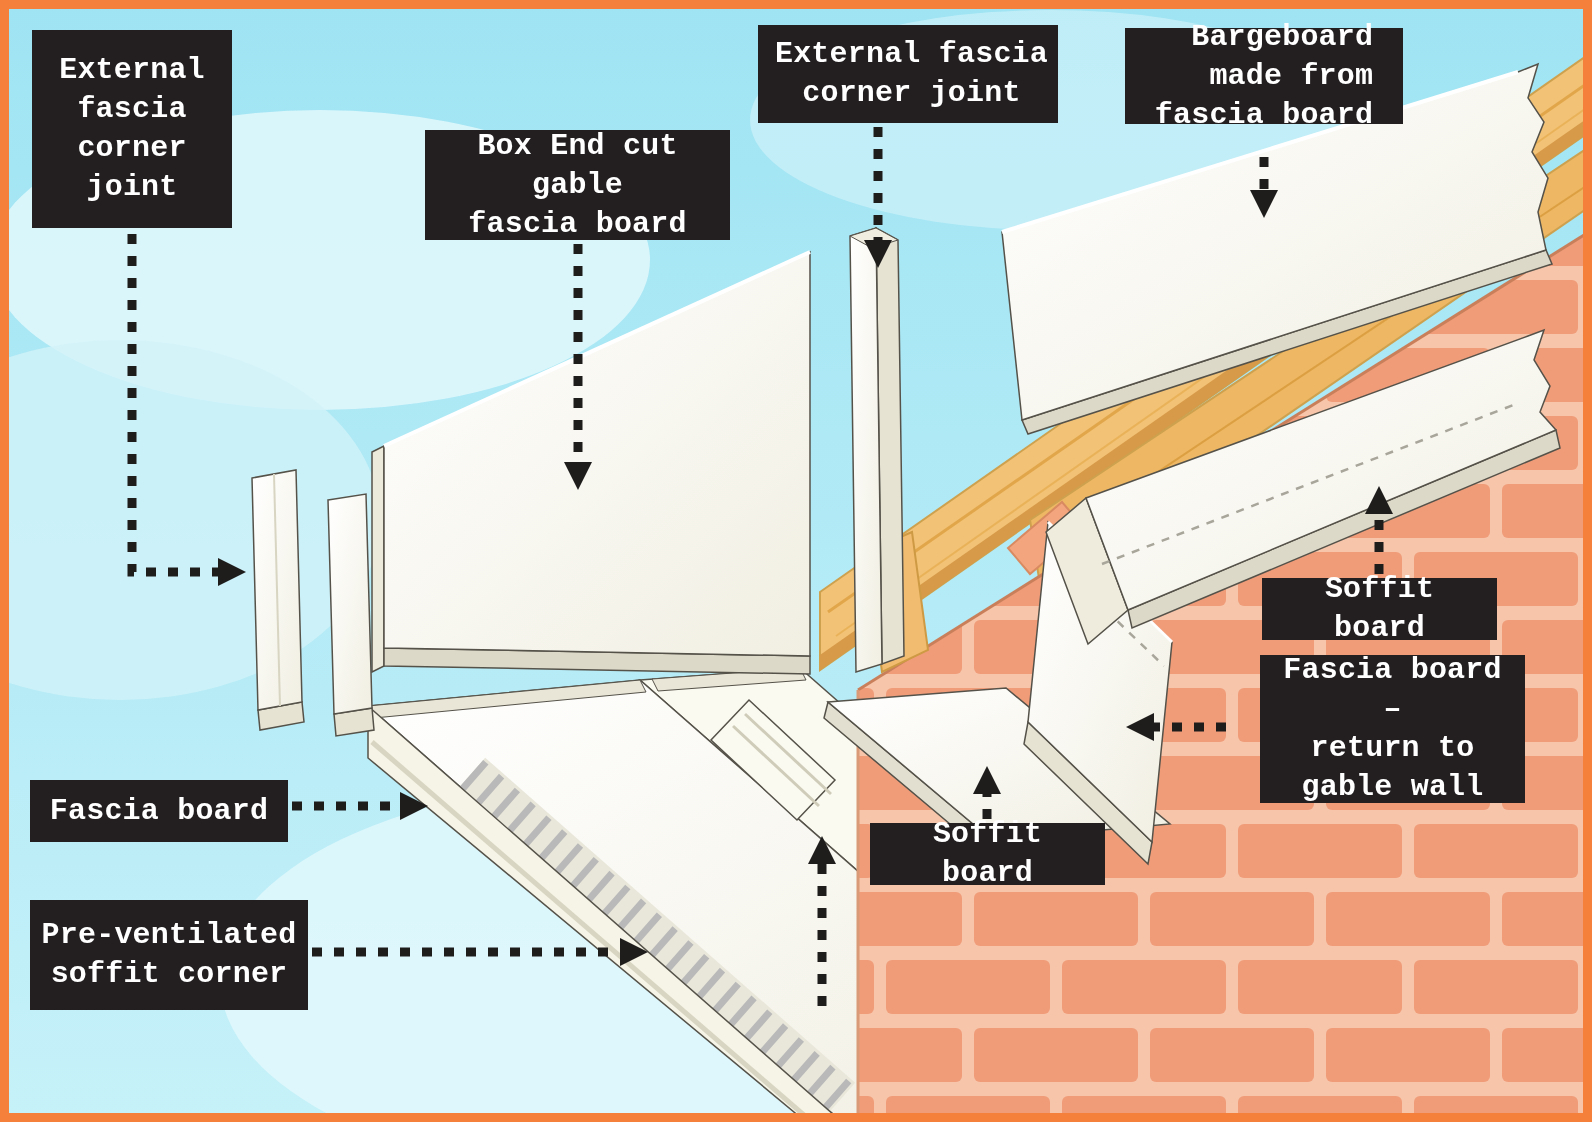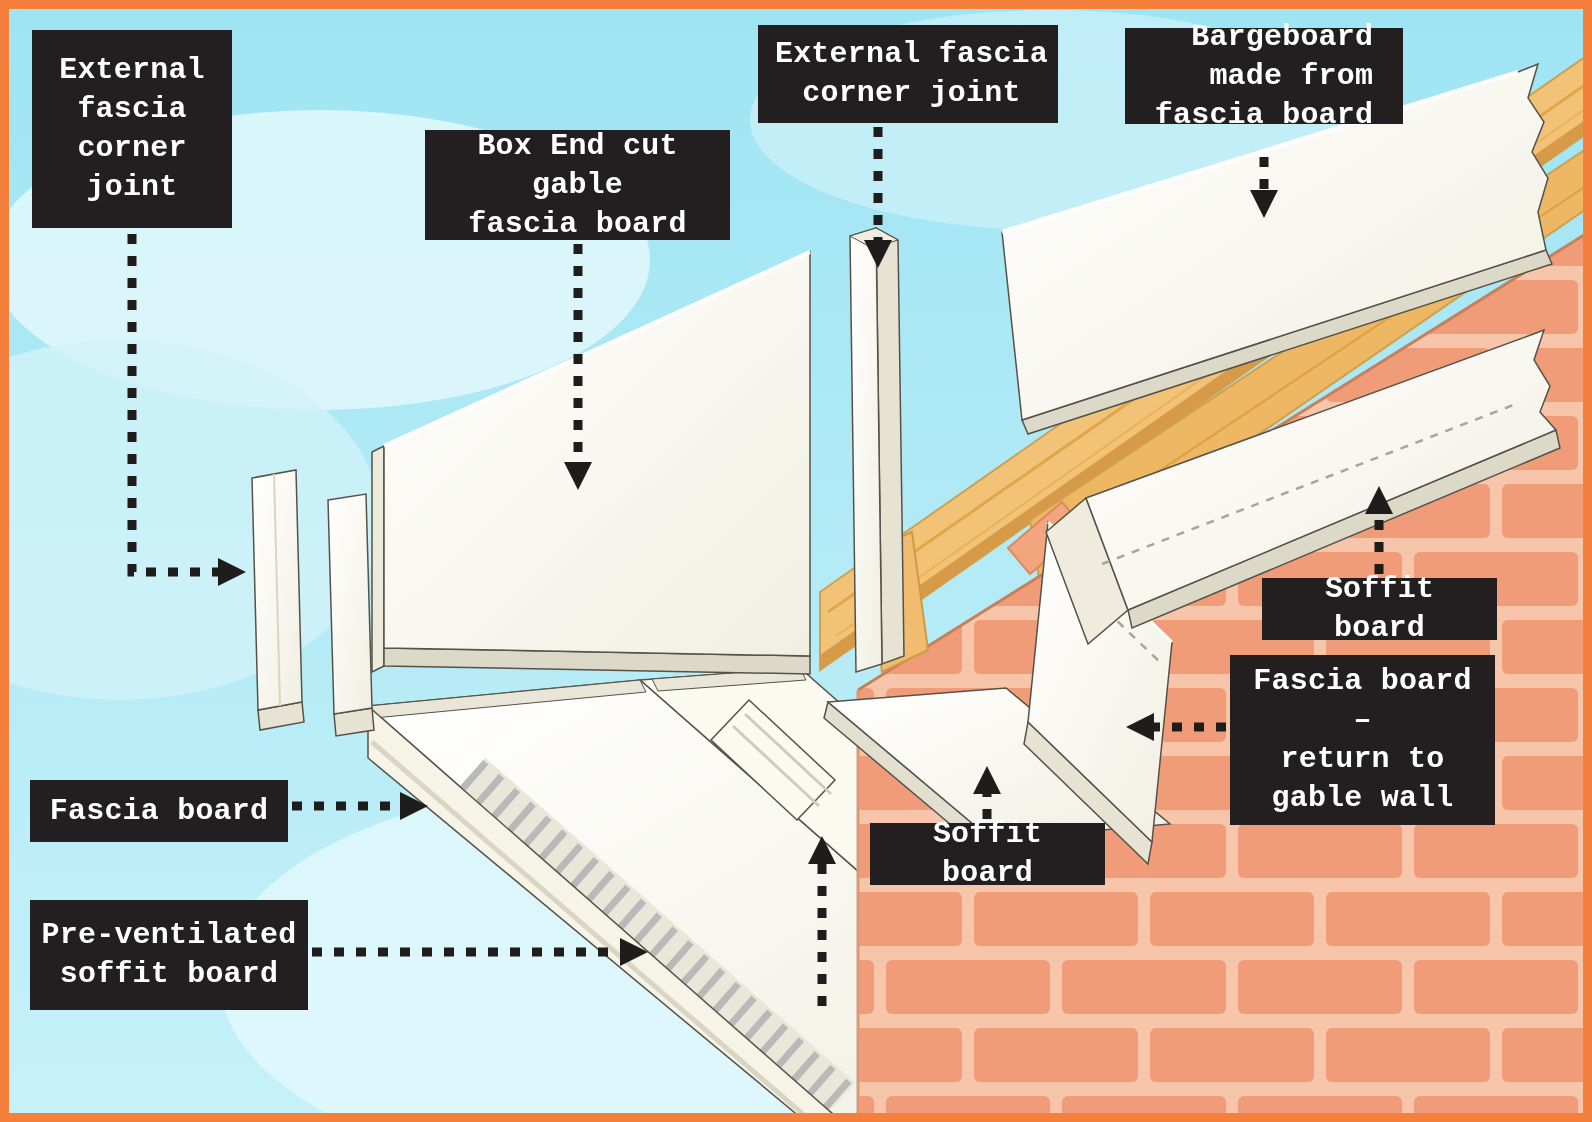--- a/index.html
+++ b/index.html
@@ -176,30 +176,30 @@
 corner joint</span>
   </div>
   <div class="label" style="left:1125px; top:28px; width:278px; height:96px;text-align:right;">
     <span>Bargeboard
 made from
 fascia board</span>
   </div>
   <div class="label" style="left:1262px; top:578px; width:235px; height:62px;">
     <span>Soffit board</span>
   </div>
-  <div class="label" style="left:1230px; top:655px; width:265px; height:170px;">
+  <div class="label" style="left:1260px; top:655px; width:265px; height:148px;">
     <span>Fascia board –
 return to
 gable wall</span>
   </div>
   <div class="label" style="left:30px; top:780px; width:258px; height:62px;">
     <span>Fascia board</span>
   </div>
   <div class="label" style="left:870px; top:823px; width:235px; height:62px;">
     <span>Soffit board</span>
   </div>
   <div class="label" style="left:30px; top:900px; width:278px; height:110px;">
     <span>Pre-ventilated
-soffit board</span>
+soffit corner</span>
   </div>
 
   <div class="frame"></div>
 </div>
 
 </body></html>

